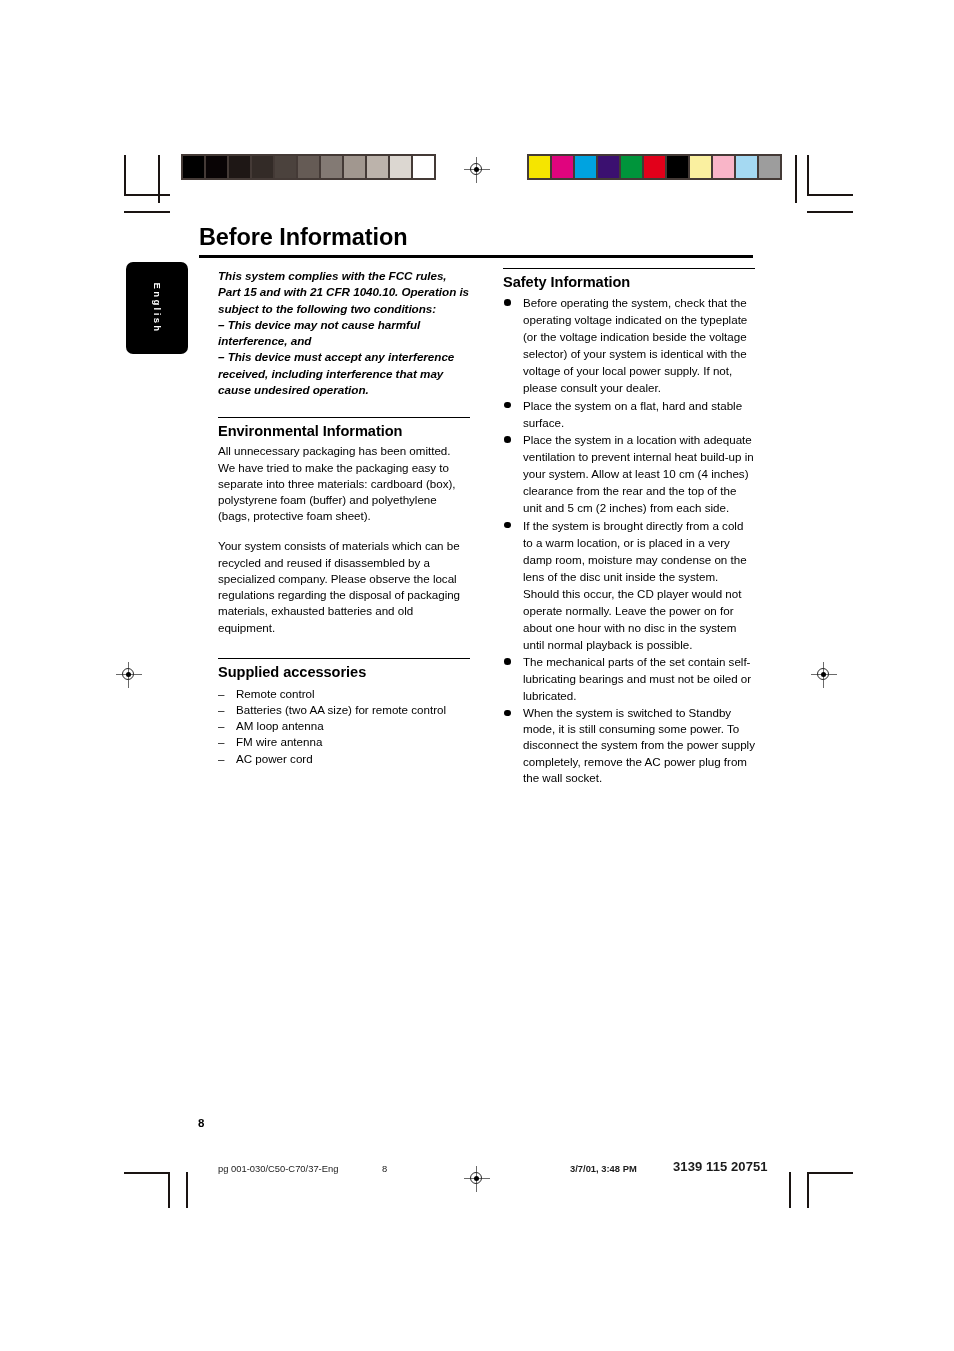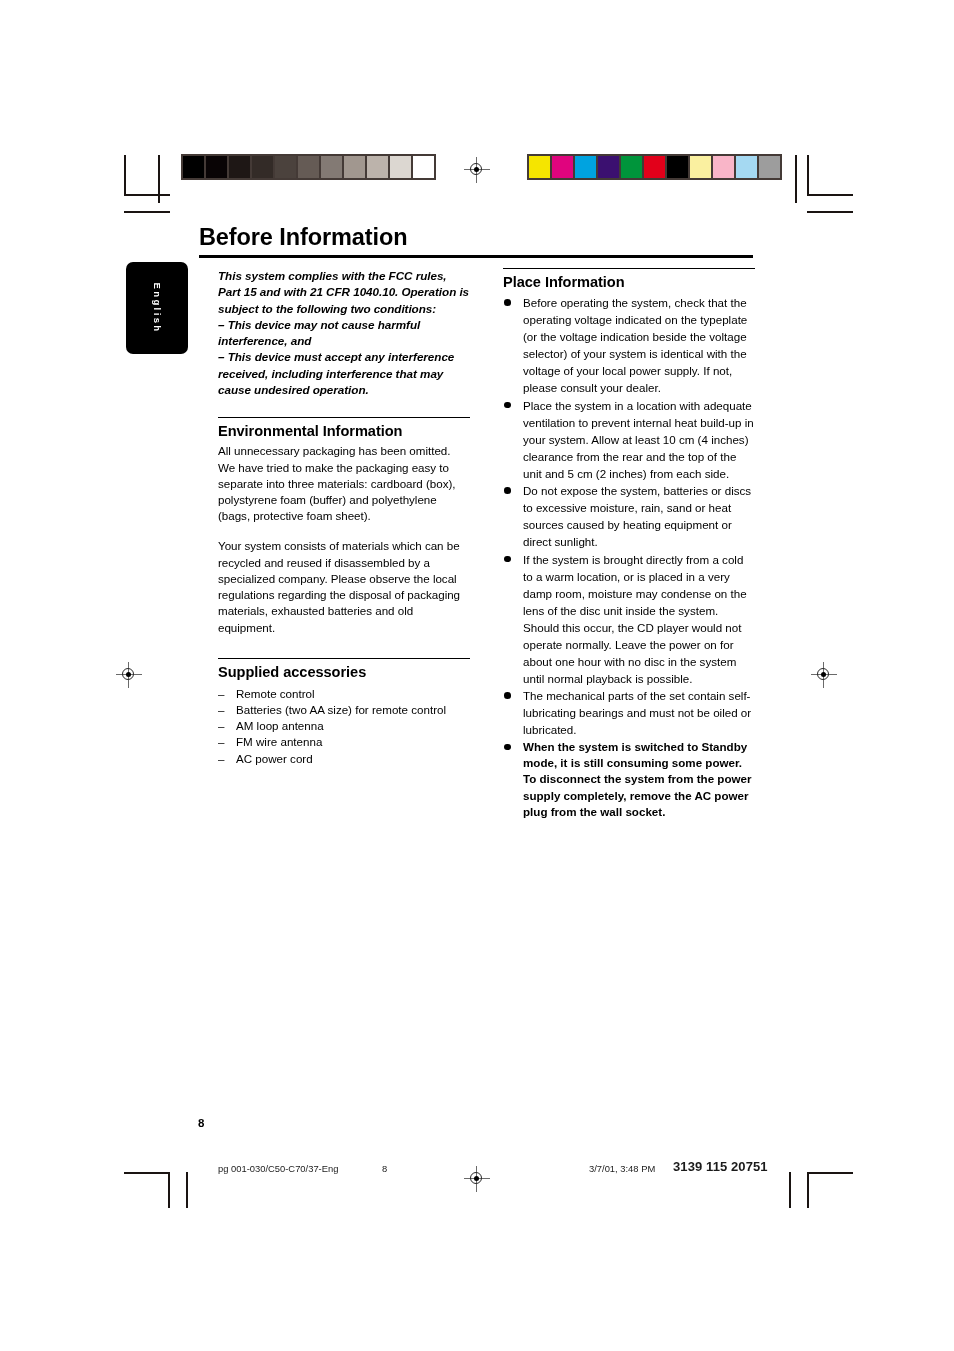--- a/index.html
+++ b/index.html
@@ -176,21 +176,21 @@
   ul.bullet-list li .bullet {
     position: absolute;
     left: 1px;
     top: 5.2px;
     width: 6.6px;
     height: 6.6px;
     background: #000;
     border-radius: 50%;
   }
   ul.bullet-list li.strong {
-    font-weight: bold;
+    font-weight: normal;
     line-height: 16.4px;
   }
 
   .page-number {
     position: absolute;
     left: 198px;
     top: 1117px;
     font-size: 11.5px;
     font-weight: bold;
   }
@@ -315,29 +315,29 @@
       <li><span class="dash">–</span>Remote control</li>
       <li><span class="dash">–</span>Batteries (two AA size) for remote control</li>
       <li><span class="dash">–</span>AM loop antenna</li>
       <li><span class="dash">–</span>FM wire antenna</li>
       <li><span class="dash">–</span>AC power cord</li>
     </ul>
 </div>
 
 <div class="col col-right">
   <div class="sec-rule thin"></div>
-  <h2 class="sec-head">Place Information</h2>
+  <h2 class="sec-head">Safety Information</h2>
   <ul class="bullet-list" id="safety-list">
       <li><span class="bullet"></span>Before operating the system, check that the operating voltage indicated on the typeplate (or the voltage indication beside the voltage selector) of your system is identical with the voltage of your local power supply. If not, please consult your dealer.</li>
+      <li><span class="bullet"></span>Place the system on a flat, hard and stable surface.</li>
       <li><span class="bullet"></span>Place the system in a location with adequate ventilation to prevent internal heat build-up in your system. Allow at least 10 cm (4 inches) clearance from the rear and the top of the unit and 5 cm (2 inches) from each side.</li>
-      <li><span class="bullet"></span>Do not expose the system, batteries or discs to excessive moisture, rain, sand or heat sources caused by heating equipment or direct sunlight.</li>
       <li><span class="bullet"></span>If the system is brought directly from a cold to a warm location, or is placed in a very damp room, moisture may condense on the lens of the disc unit inside the system. Should this occur, the CD player would not operate normally. Leave the power on for about one hour with no disc in the system until normal playback is possible.</li>
       <li><span class="bullet"></span>The mechanical parts of the set contain self-lubricating bearings and must not be oiled or lubricated.</li>
       <li class="strong"><span class="bullet"></span>When the system is switched to Standby mode, it is still consuming some power. To disconnect the system from the power supply completely, remove the AC power plug from the wall socket.</li>
     </ul>
 </div>
 
 <div class="page-number">8</div>
 
 <div class="footer-item" style="left:198px; top:1163px;margin-left:20px;">pg 001-030/C50-C70/37-Eng</div>
 <div class="footer-item" style="left:382px; top:1163px;">8</div>
-<div class="footer-item" style="left:589px; top:1163px;">3/7/01, 3:48 PM</div>
+<div class="footer-item" style="left:570px; top:1163px;font-weight:bold;">3/7/01, 3:48 PM</div>
 <div class="footer-item footer-jobcode" style="left:673px; top:1159px;">3139 115 20751</div>
 
 </body></html>

